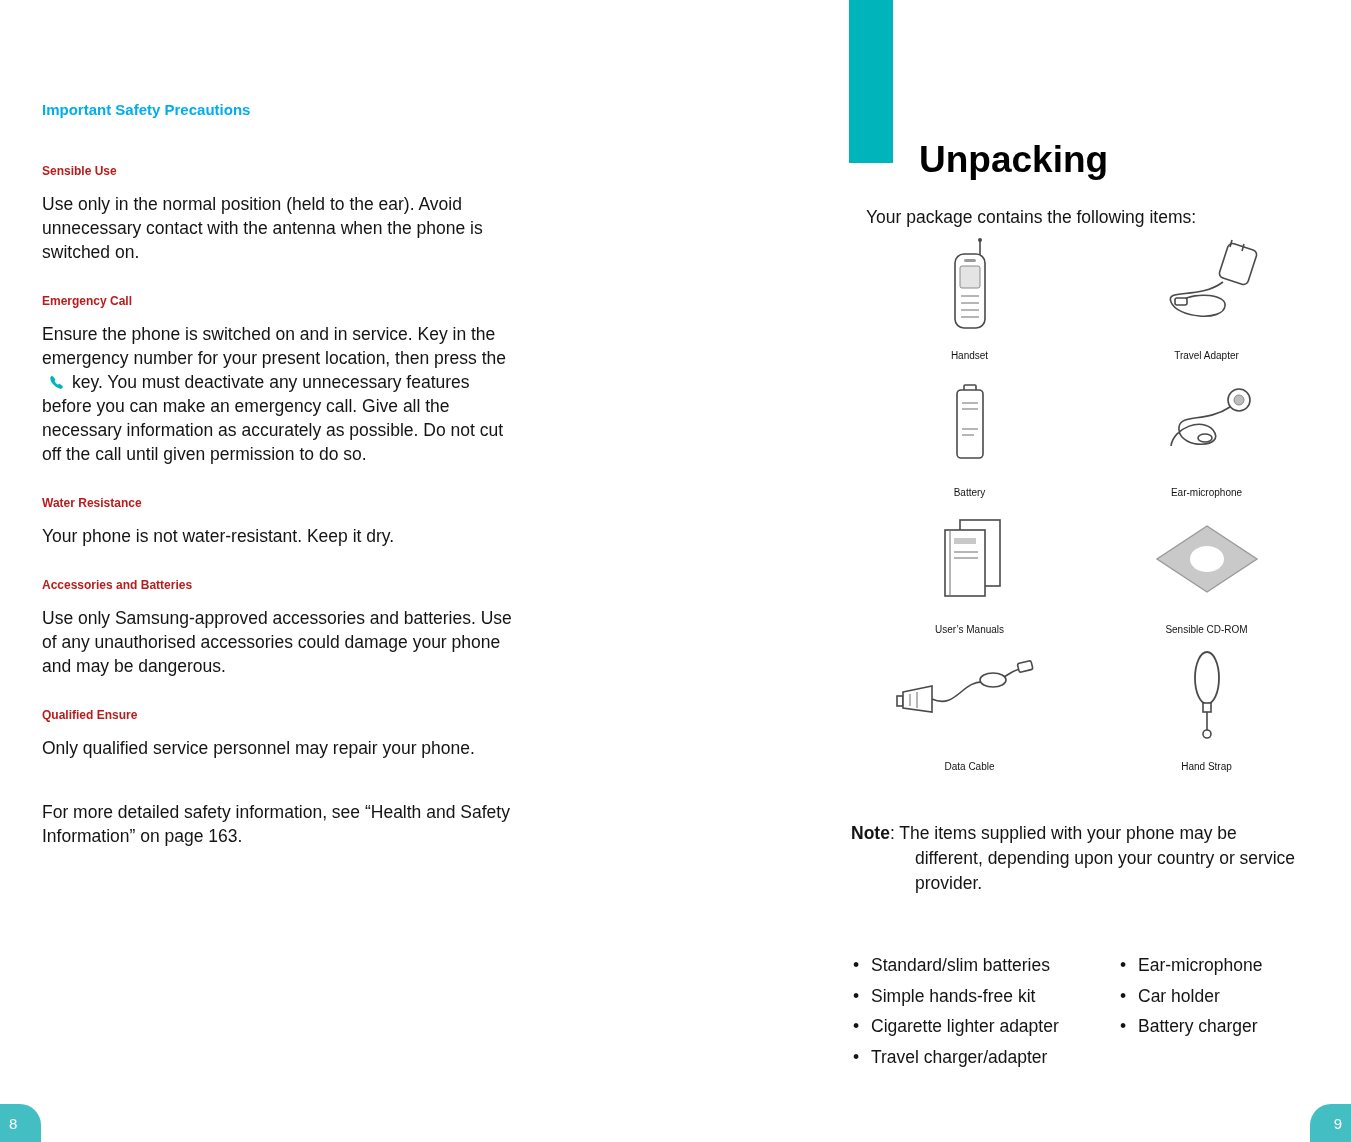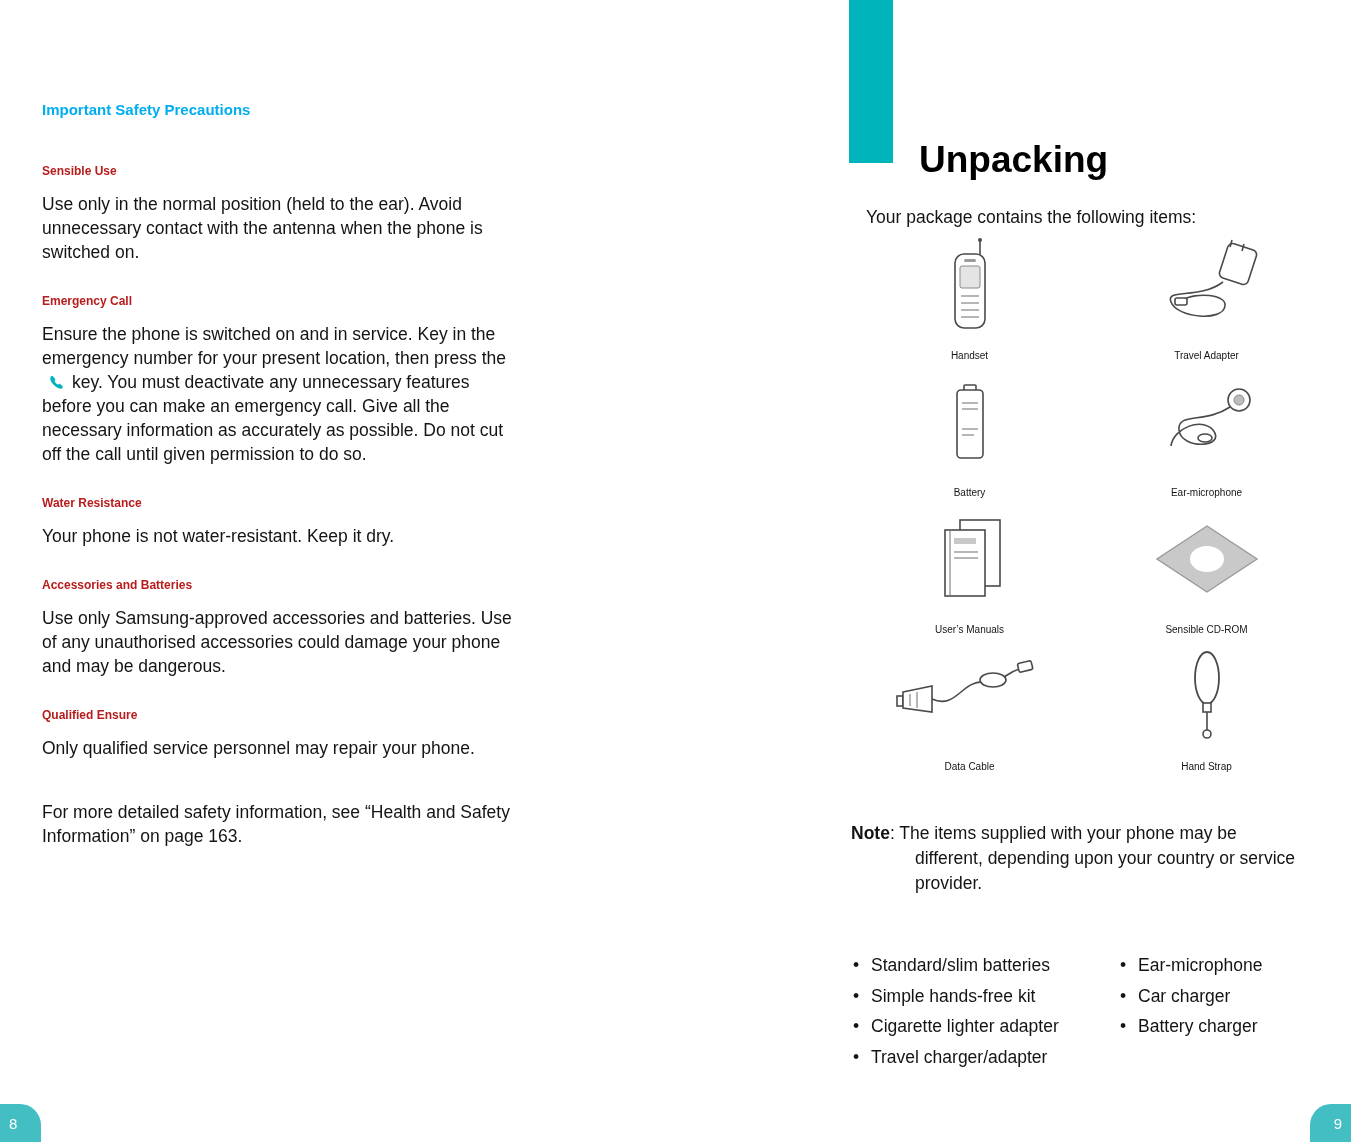--- a/index.html
+++ b/index.html
@@ -199,21 +199,21 @@
 
   <div class="accessories-cols">
     <ul class="col-left">
       <li>Standard/slim batteries</li>
       <li>Simple hands-free kit</li>
       <li>Cigarette lighter adapter</li>
       <li>Travel charger/adapter</li>
     </ul>
     <ul class="col-right">
       <li>Ear-microphone</li>
-      <li>Car charger</li>
+      <li>Car holder</li>
       <li>Battery charger</li>
     </ul>
   </div>
 
   <div class="page-tab left">8</div>
   <div class="page-tab right">9</div>
 
 </div>
 
 </body></html>

